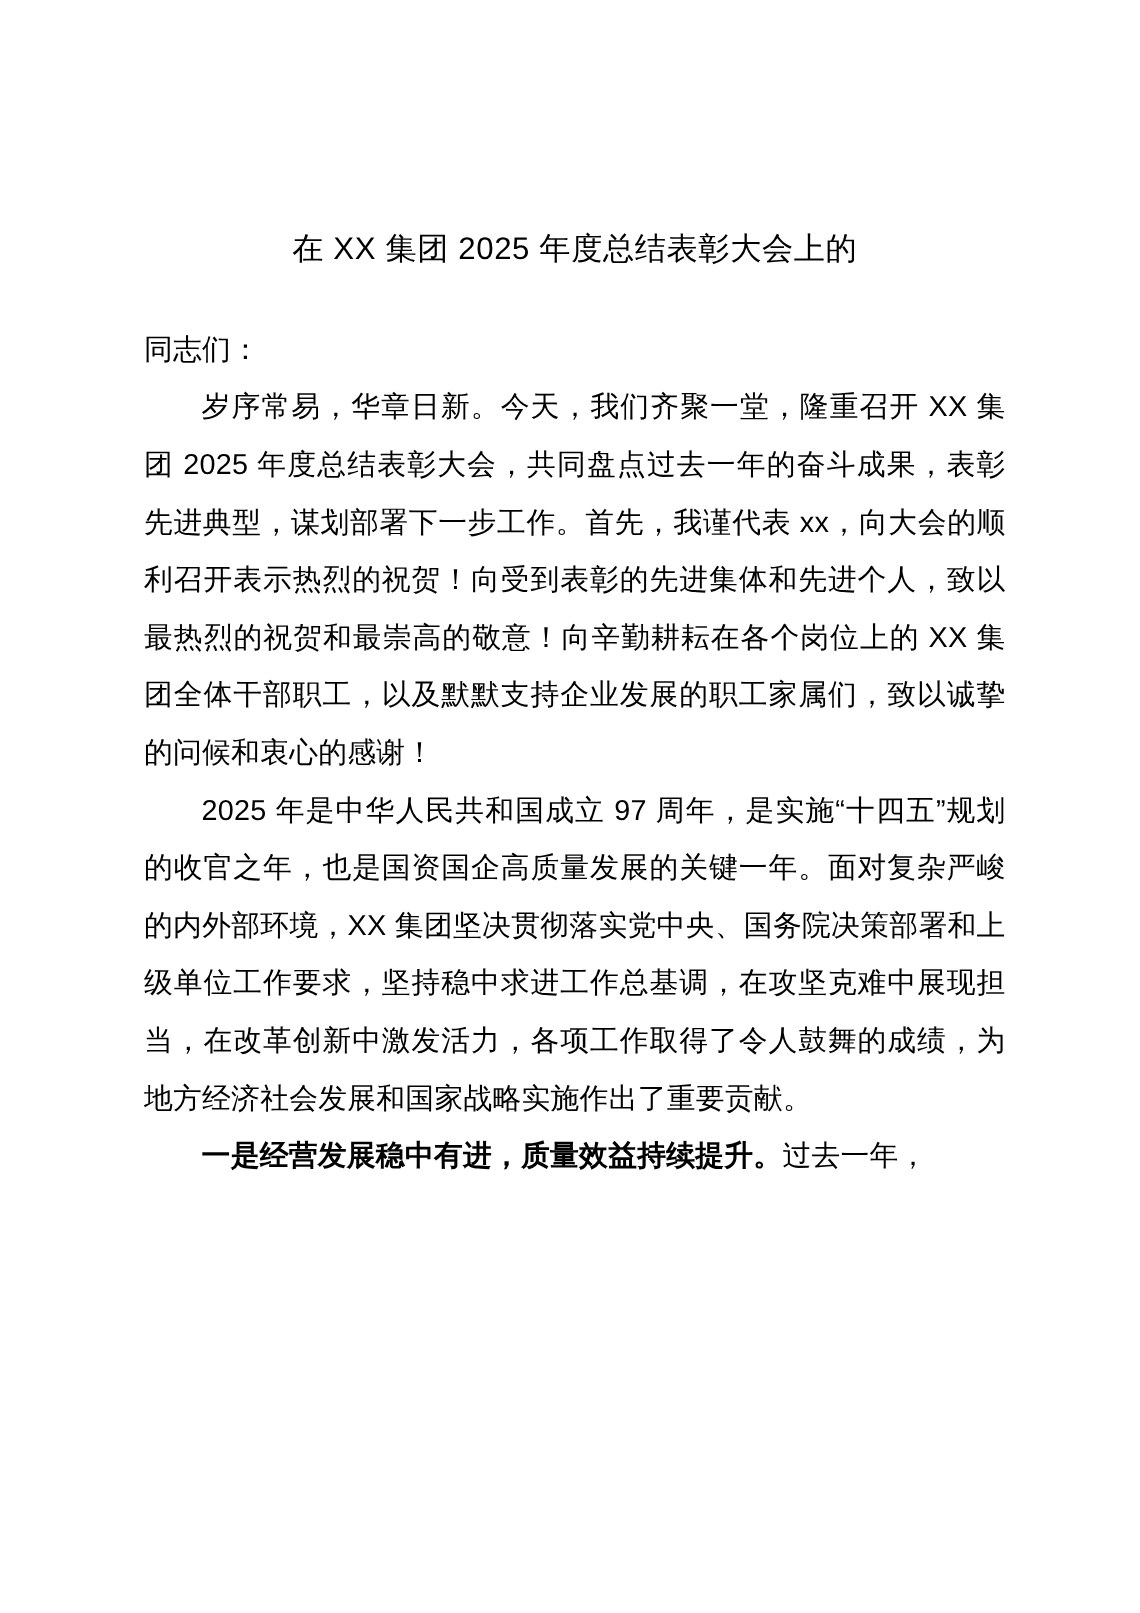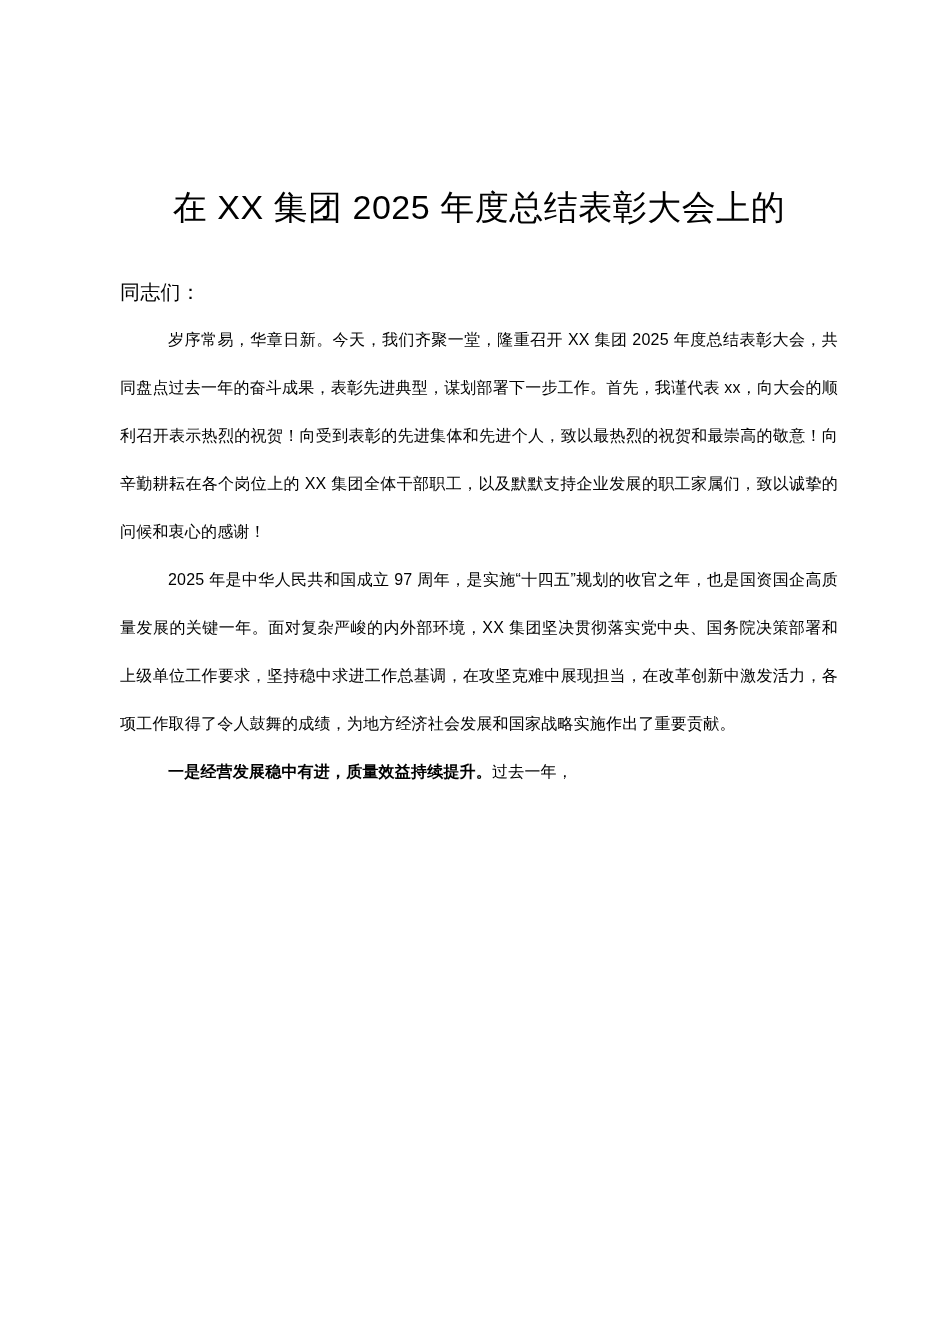--- a/index.html
+++ b/index.html
@@ -19,42 +19,42 @@
     overflow: hidden;
     box-sizing: border-box;
   }
   .doc-body {
     position: absolute;
     left: 120px;
     top: 0;
     width: 718px;
   }
   .doc-title {
-    font-size: 34px;
+    font-size: 26px;
     font-weight: 400;
     line-height: 74px;
     text-align: center;
     letter-spacing: 0.5px;
     margin: 0;
     padding-top: 170px;
   }
   .title-line {
     display: block;
     white-space: nowrap;
   }
   .salutation {
-    font-size: 20px;
+    font-size: 24px;
     line-height: 48px;
     margin: 0;
     padding-top: 24px;
     text-align: left;
     letter-spacing: 0.2px;
   }
   .para {
-    font-size: 16px;
+    font-size: 24px;
     line-height: 48px;
     margin: 0;
     text-align: justify;
     text-align-last: left;
     text-justify: inter-ideograph;
     text-indent: 48px;
     letter-spacing: 0.2px;
   }
   .para.bold-lead {
     text-align: center;

